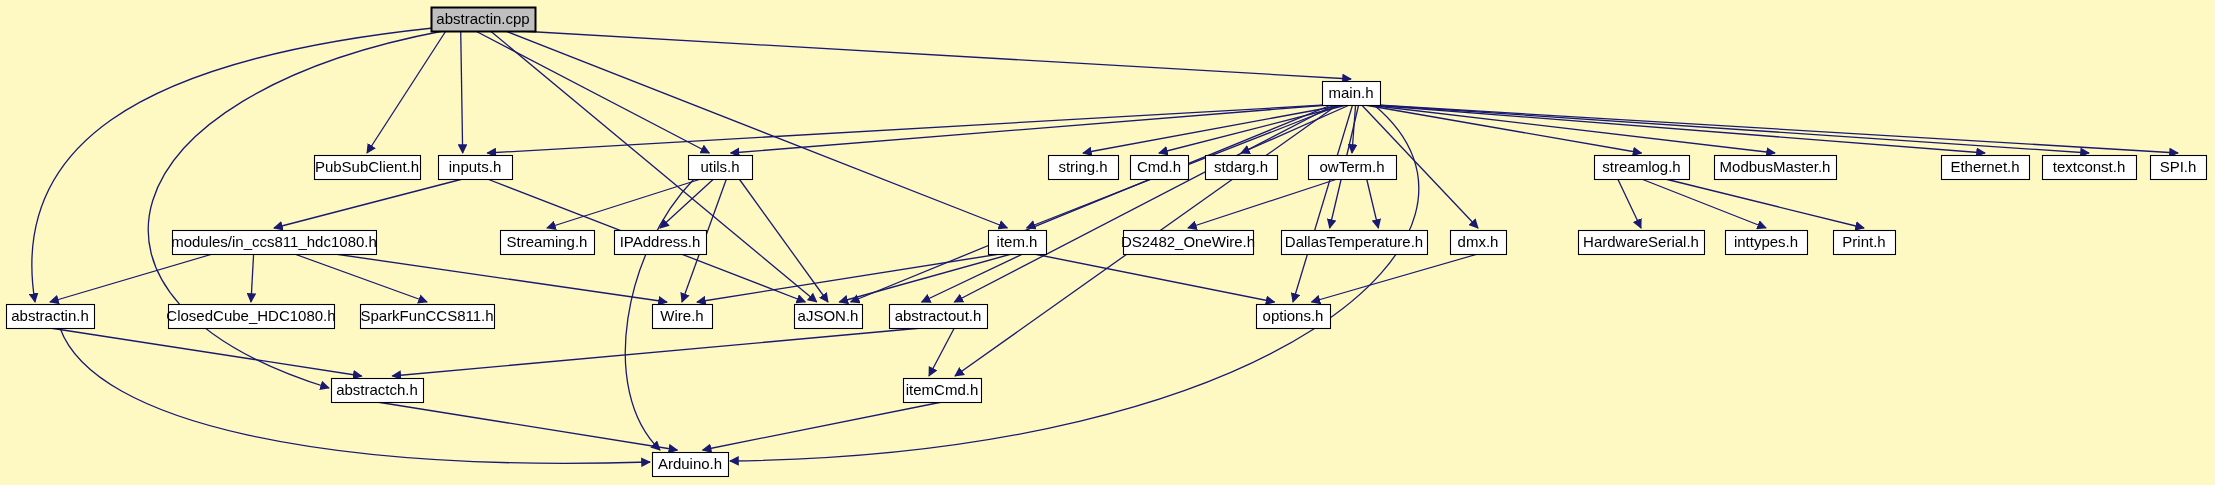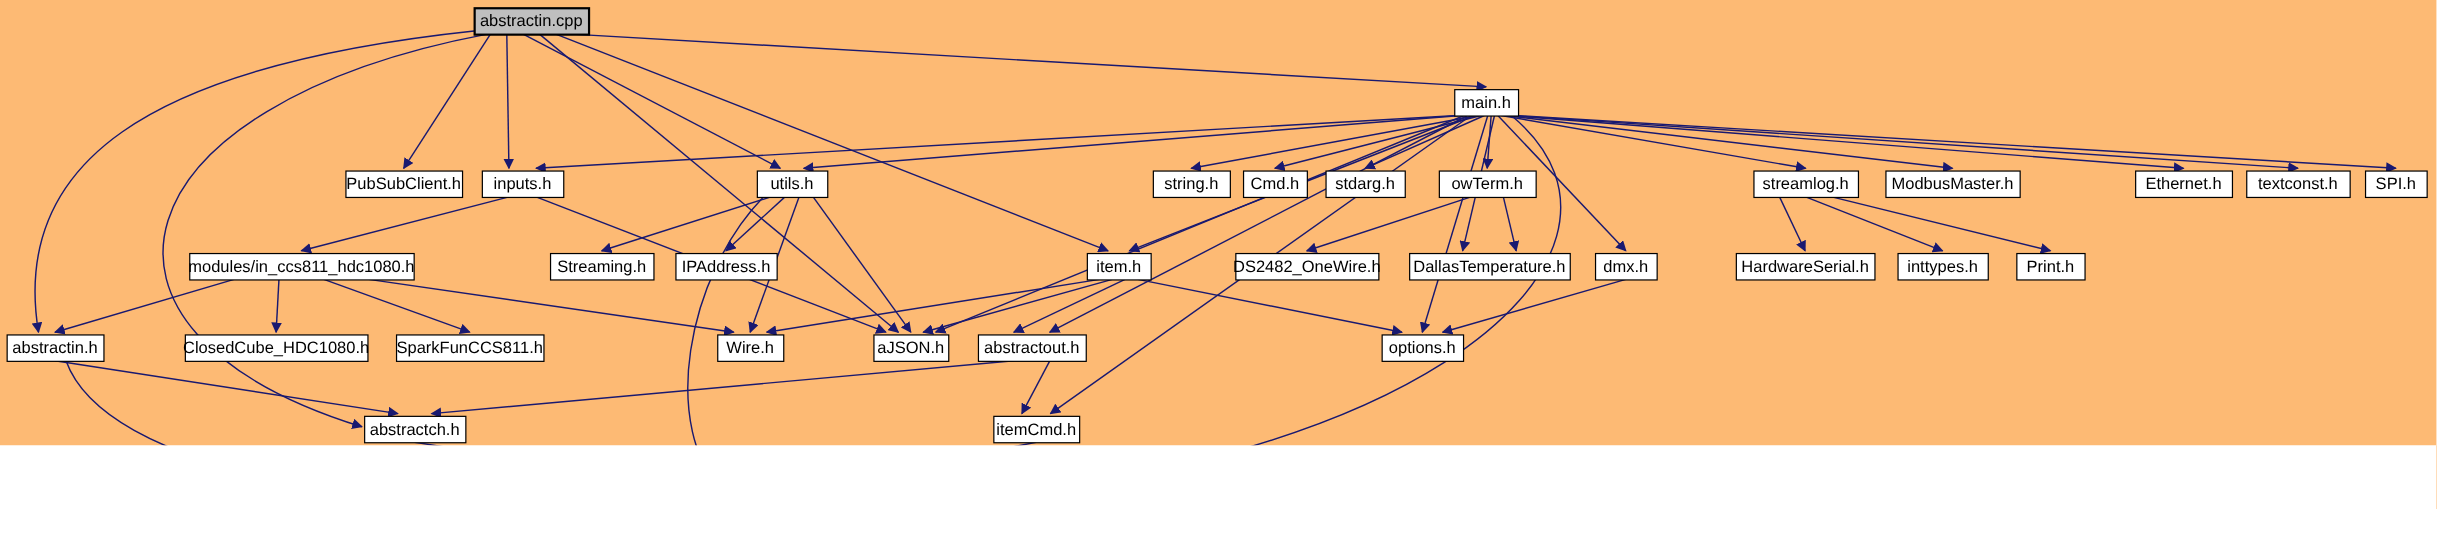--- a/index.html
+++ b/index.html
@@ -3,22 +3,22 @@
 <meta charset="utf-8">
 <style>
   html, body {
     margin: 0;
     padding: 0;
     background: #ffffff;
   }
   .canvas {
     position: relative;
     width: 2215px;
-    height: 405px;
-    background: #fdba74;
+    height: 485px;
+    background: #fef9c3;
     overflow: hidden;
   }
   svg {
     display: block;
   }
   svg text {
     font-family: "Liberation Sans", "DejaVu Sans", sans-serif;
     fill: #000000;
   }
 </style>

